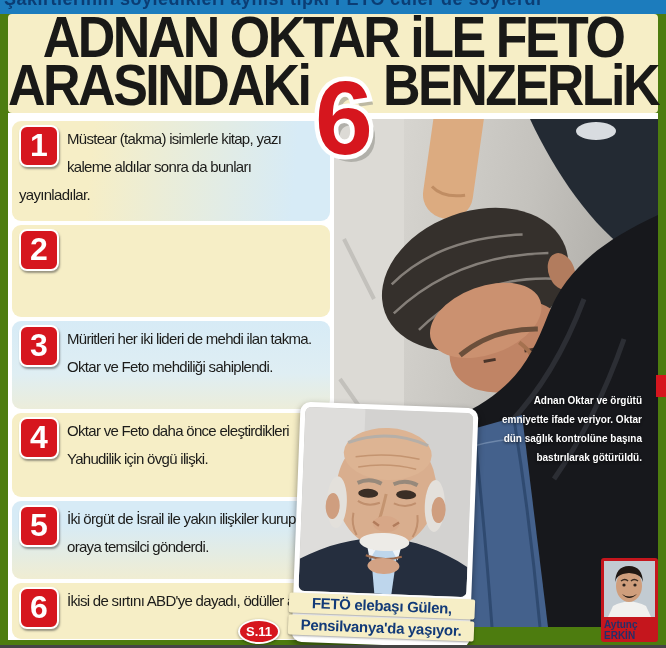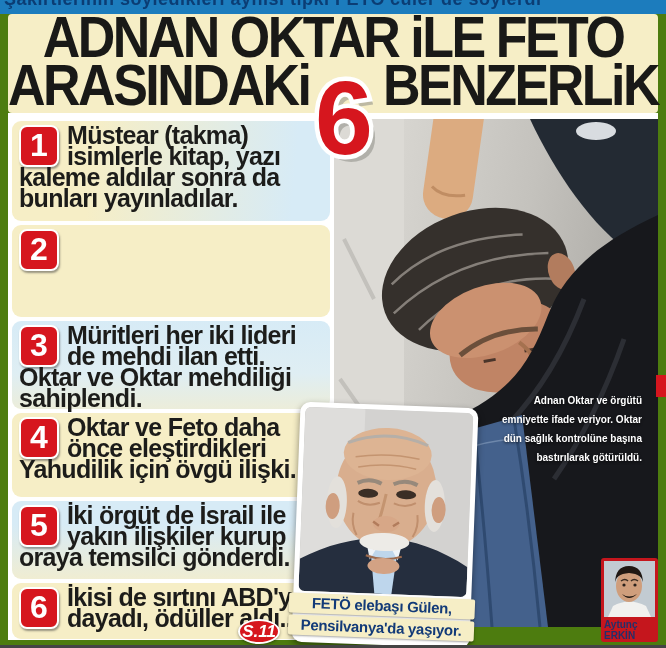--- a/index.html
+++ b/index.html
@@ -29,21 +29,21 @@
   .bh2{height:92px;background:#f6eec6;}
   .bh3{height:88px;background:linear-gradient(180deg,#d7ebf6 0%,#dfeef3 60%,#ecedda 100%);}
   .bh4{height:84px;background:#f6eec6;}
   .bh5{height:78px;background:linear-gradient(180deg,#d7ebf6 30%,#f0edd2 100%);}
   .bh6{height:56px;background:#f6eec6;}
   .badge{
     float:left;width:36px;height:38px;background:#d6161e;border:2px solid #fff;border-radius:8px;
     box-shadow:1px 2px 2px rgba(60,60,60,.5);color:#fff;font-size:32px;font-weight:bold;
     text-align:center;line-height:36px;margin:0 8px 0 0;
   }
-  .item-text{font-size:25px;font-weight:bold;color:#1c1c1a;line-height:21px;letter-spacing:-0.7px;}
+  .item-text{font-size:15px;font-weight:normal;color:#1c1c1a;line-height:28px;letter-spacing:-0.7px;}
   
   .photo{position:absolute;left:326px;top:0;width:324px;height:508px;overflow:hidden;}
   .photo svg{display:block;}
   .photo-caption{
     position:absolute;right:16px;top:272px;width:150px;text-align:right;z-index:10;
     color:#ffffff;font-weight:bold;font-size:10px;line-height:19px;
     text-shadow:0 1px 3px rgba(0,0,0,.7);
   }
   
   .inset{
@@ -61,21 +61,21 @@
   .columnist{
     position:absolute;left:593px;top:439px;width:57px;height:84px;z-index:15;
     background:#c5161d;border-radius:3px;box-sizing:border-box;padding:3px 3px 0 3px;
   }
   .col-photo{width:51px;height:56px;overflow:hidden;background:#c2cbd2;}
   .col-name{color:#23306b;font-weight:bold;font-size:10px;line-height:11px;text-align:left;margin-top:2px;}
   
   .pageref{
     position:absolute;left:230px;top:500px;width:38px;height:21px;z-index:25;
     background:#d6161e;border:2px solid #fff;border-radius:50%;
-    color:#fff;font-weight:bold;font-style:italic;font-size:17px;text-align:center;line-height:21px;
+    color:#fff;font-weight:bold;font-size:13px;text-align:center;line-height:21px;
     box-shadow:0 1px 3px rgba(0,0,0,.4);
   }
   .edge-chip{position:absolute;right:0;top:375px;width:10px;height:22px;background:#d6161e;z-index:40;}
 </style>
 </head>
 <body>
 
 <div class="page">
 
   <div class="kicker-band">
@@ -103,21 +103,21 @@
     <div class="left-col">
       <div class="item-box bh1">
         <div class="badge">1</div>
         <div class="item-text">Müstear (takma) isimlerle kitap, yazı kaleme aldılar sonra da bunları yayınladılar.</div>
       </div>
       <div class="item-box bh2">
         <div class="badge">2</div>
       </div>
       <div class="item-box bh3">
         <div class="badge">3</div>
-        <div class="item-text">Müritleri her iki lideri de mehdi ilan etti. Oktar ve Oktar mehdiliği sahiplendi.</div>
+        <div class="item-text">Müritleri her iki lideri de mehdi ilan takma. Oktar ve Feto mehdiliği sahiplendi.</div>
       </div>
       <div class="item-box bh4">
         <div class="badge">4</div>
         <div class="item-text">Oktar ve Feto daha önce eleştirdikleri Yahudilik için övgü ilişki.</div>
       </div>
       <div class="item-box bh5">
         <div class="badge">5</div>
         <div class="item-text">İki örgüt de İsrail ile yakın ilişkiler kurup oraya temsilci gönderdi.</div>
       </div>
       <div class="item-box bh6">

